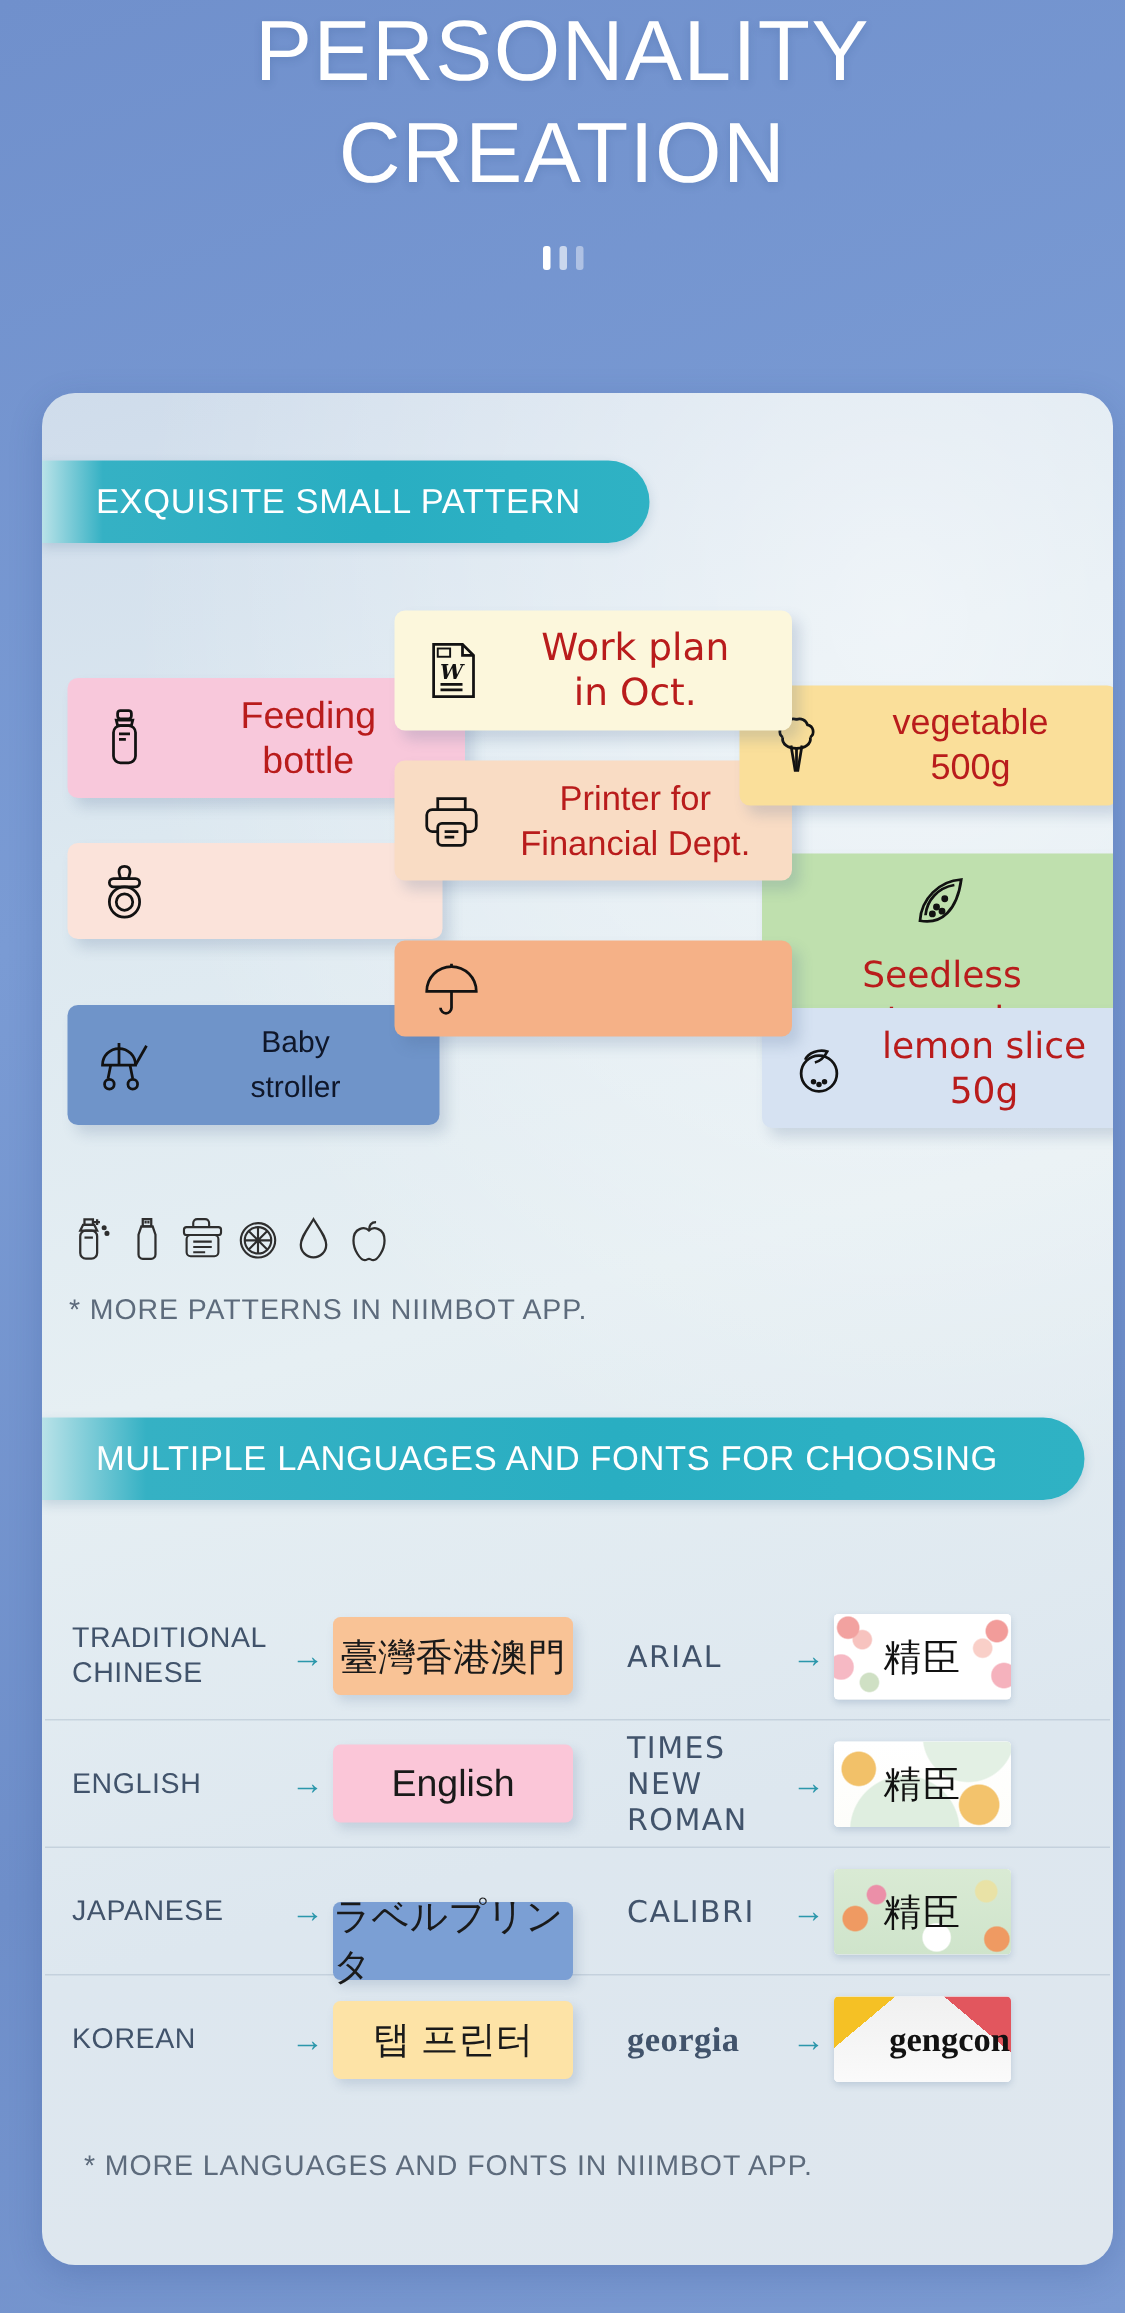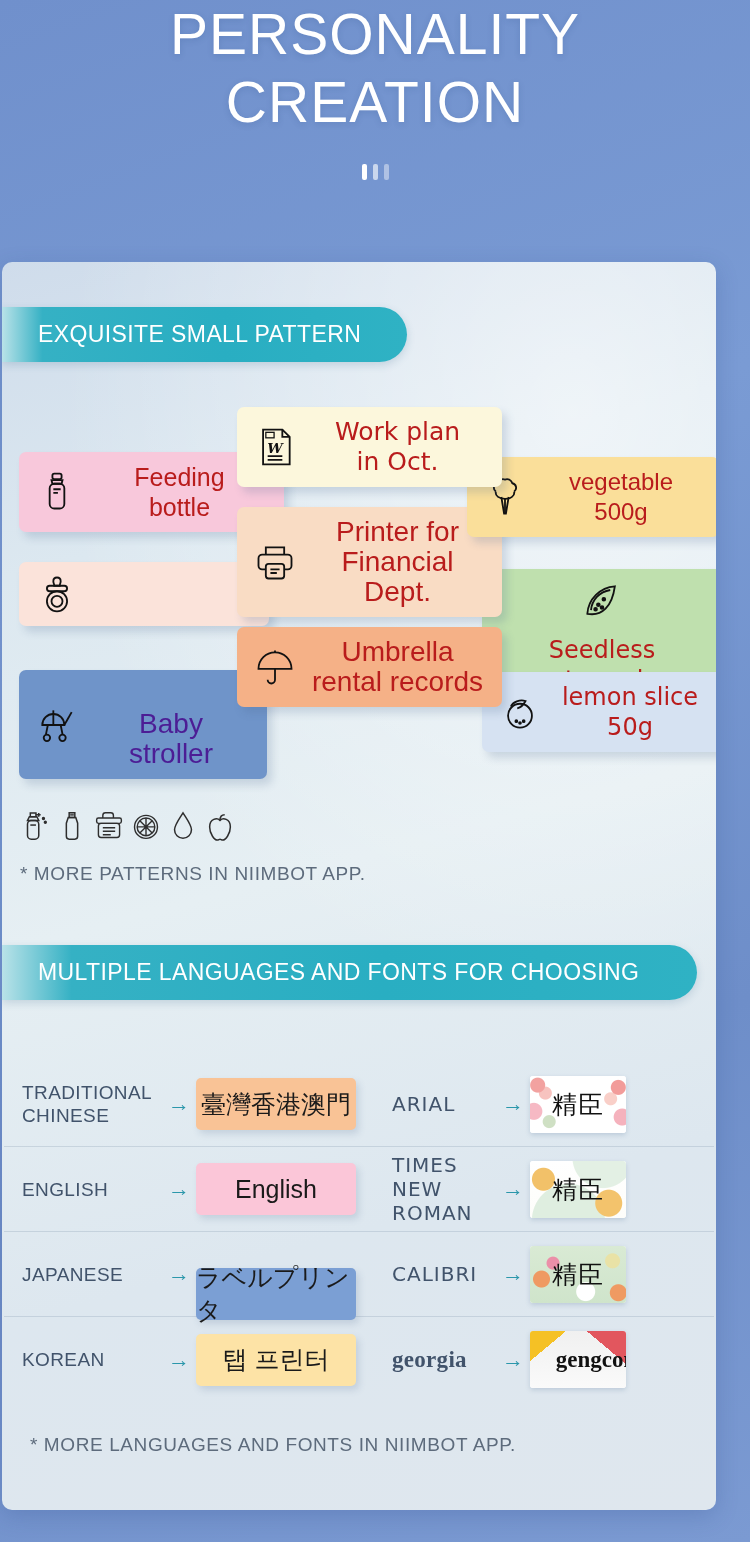--- a/index.html
+++ b/index.html
@@ -37,25 +37,25 @@
     height: 16px;
     border-radius: 2px;
     background: #ffffff;
   }
   .dots i:nth-child(2) { opacity: .62; }
   .dots i:nth-child(3) { opacity: .42; }
 
   
   .panel {
     position: absolute;
-    left: 2px;
+    left: 28px;
     top: 262px;
     width: 714px;
     height: 1248px;
-    border-radius: 10px;
+    border-radius: 22px;
     background:
       radial-gradient(120% 80% at 80% 12%, rgba(255,255,255,.55) 0%, rgba(255,255,255,0) 60%),
       linear-gradient(165deg, #cfdceb 0%, #dce8f0 22%, #e6eff3 48%, #dde7ef 74%, #dfe7ee 100%);
     box-shadow: 0 6px 22px rgba(40,70,130,.22);
     overflow: hidden;
   }
 
   
   .badge {
     position: absolute;
@@ -110,22 +110,22 @@
   .card--printer { left: 235px; top: 245px; width: 265px; background: #f9dcc4; z-index: 4; }
   .card--nipple  { left: 17px;  top: 300px; width: 250px; background: #fbe3da; z-index: 3; }
   .card--melon   { left: 480px; top: 307px; width: 240px; background: #bfe0ae; z-index: 2;
                    font-family: "DejaVu Sans", sans-serif; flex-direction: column; }
   .card--umbrella{ left: 235px; top: 365px; width: 265px; background: #f5b187; z-index: 5; }
   .card--stroller{ left: 17px;  top: 408px; width: 248px; background: #6f94c9; z-index: 4; }
   .card--lemon   { left: 480px; top: 410px; width: 240px; background: #d6e2f2; z-index: 3;
                    font-family: "DejaVu Sans", sans-serif; }
 
   .card--veg .txt, .card--lemon .txt, .card--melon .txt { font-size: 24px; }
-  .card--printer .txt, .card--umbrella .txt { font-size: 28px; }
-  .card--stroller .txt { font-size: 28px; color: #4c1d95; margin-top: 29px; }
+  .card--printer .txt, .card--umbrella .txt { font-size: 23px; }
+  .card--stroller .txt { font-size: 20px; color: #0f172a; }
 
   
   .iconstrip {
     position: absolute;
     left: 18px;
     top: 548px;
     display: flex;
     align-items: flex-end;
     gap: 7px;
   }
@@ -195,21 +195,21 @@
     font-size: 20px;
     line-height: 24px;
     letter-spacing: .3px;
   }
   .font-name.serif { font-family: "Liberation Serif", serif; font-weight: bold; font-size: 23px; }
   .font-name.mono  { font-family: "DejaVu Sans", sans-serif; letter-spacing: 1px; }
 
   
   .tag {
     position: relative;
-    width: 96px;
+    width: 118px;
     height: 57px;
     border-radius: 3px;
     overflow: hidden;
     background: #ffffff;
     box-shadow: 0 2px 5px rgba(70,100,140,.22);
     display: flex;
     align-items: center;
     justify-content: center;
   }
   .tag .tag-text {
@@ -367,22 +367,20 @@
     </div>
 
     <div class="card card--umbrella">
       <span class="ico">
         <svg viewBox="0 0 48 48" fill="none" stroke="#121212" stroke-width="2">
           <path d="M6 26a18 18 0 0 1 36 0z"></path>
           <path d="M24 6v2"></path>
           <path d="M24 26v12a4 4 0 0 1-8 0"></path>
         </svg>
       </span>
-      <span class="txt">Umbrella
-rental records</span>
     </div>
 
     <div class="card card--stroller">
       <span class="ico">
         <svg viewBox="0 0 48 48" fill="none" stroke="#121212" stroke-width="2">
           <path d="M8 24h24a12 12 0 0 0-24 0z"></path>
           <path d="M20 24V8"></path>
           <path d="M32 24l8-14"></path>
           <path d="M14 24l-2 10M28 24l2 10"></path>
           <circle cx="13" cy="38" r="3.5"></circle>

